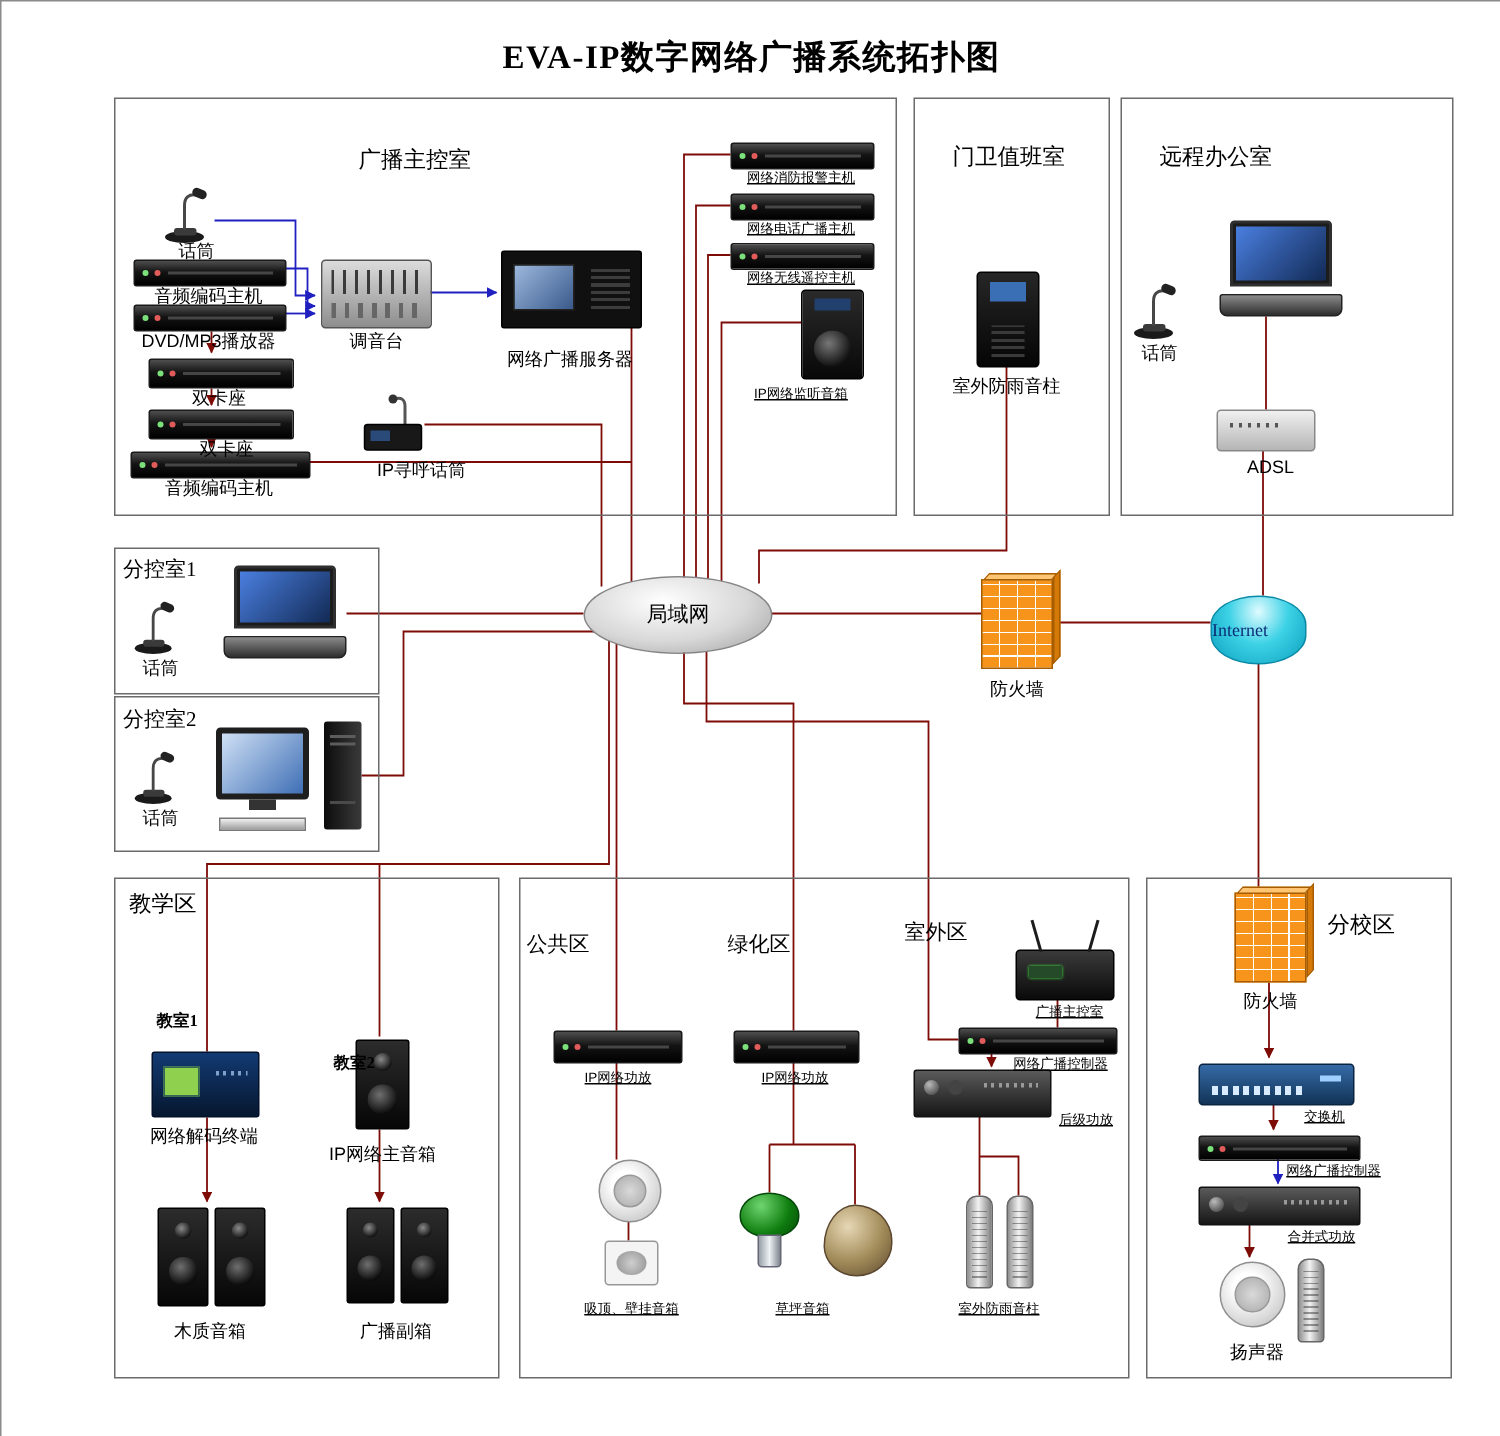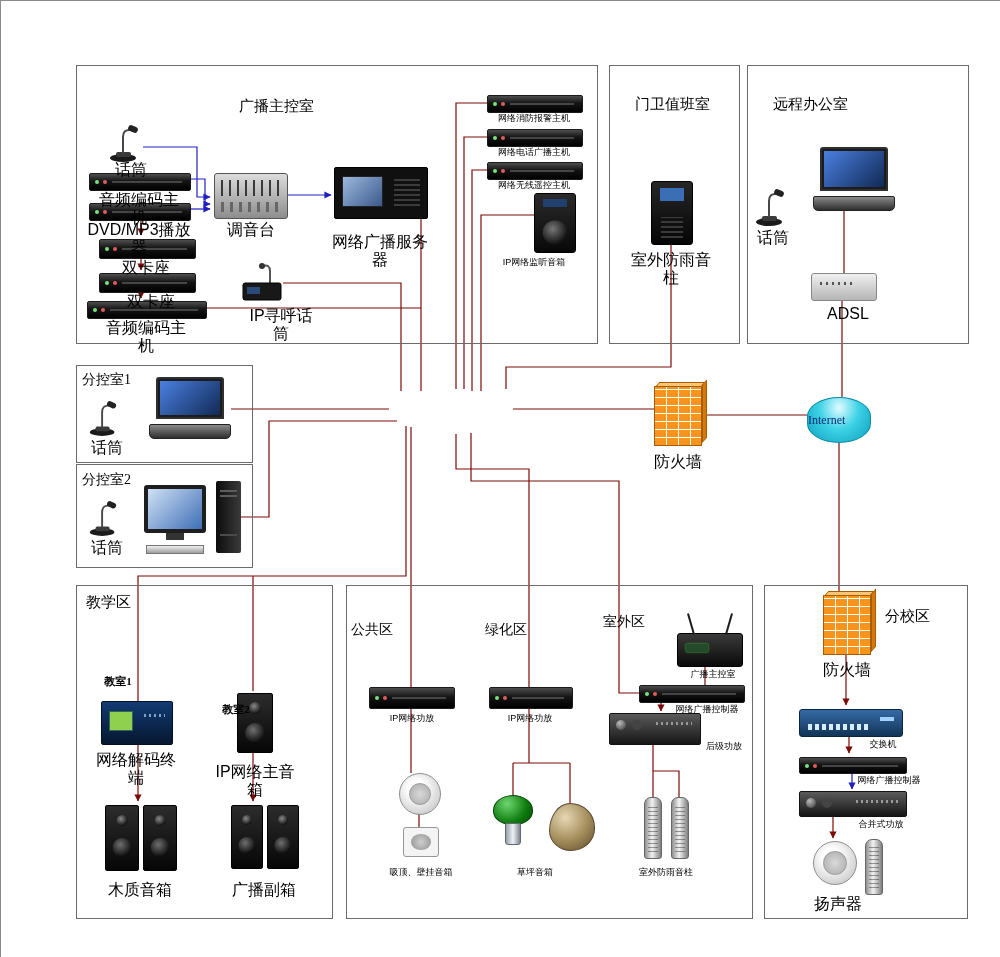--- a/index.html
+++ b/index.html
@@ -4,22 +4,22 @@
 <style>
   html,body{margin:0;padding:0;background:#fff;}
   .canvas{position:relative;width:1000px;height:957px;background:#fff;border:1px solid #8a8a8a;
           font-family:"Liberation Sans",sans-serif;color:#000;overflow:hidden;}
   .title{position:absolute;left:0;top:22px;width:100%;text-align:center;
          font:bold 22px "Liberation Serif",serif;letter-spacing:1px;}
   .wires{position:absolute;left:0;top:0;z-index:1;}
   .gbox{position:absolute;border:1px solid #6b6b6b;background:transparent;z-index:2;}
   .gt{position:absolute;z-index:5;font-family:"Liberation Serif",serif;font-size:15px;}
   .zt{position:absolute;z-index:5;font-family:"Liberation Serif",serif;font-size:14px;}
-  .lbl{position:absolute;z-index:6;font-size:16px;line-height:1.15;text-align:center;}
-  .s9{font-size:9px;}
+  .lbl{position:absolute;z-index:6;font-size:12px;line-height:1.15;text-align:center;}
+  .s9{font-size:9px;text-decoration:underline;}
   .bold{font-weight:bold;font-family:"Liberation Serif",serif;font-size:11px;}
   .dev{position:absolute;z-index:5;}
   
   .rack{background:linear-gradient(#4e4e4e,#141414 45%,#000);border:1px solid #1a1a1a;border-radius:2px;}
   .rack::before{content:"";position:absolute;left:5px;top:50%;width:4px;height:4px;margin-top:-2px;
                 border-radius:50%;background:#7be27b;box-shadow:8px 0 0 #e25b5b;}
   .rack::after{content:"";position:absolute;left:22px;right:8px;top:50%;height:2px;margin-top:-1px;
                background:rgba(255,255,255,.22);}
   
   .mixer{background:linear-gradient(#dcdcdc,#8d8d8d);border:1px solid #555;border-radius:3px;}
@@ -116,20 +116,21 @@
                    background:radial-gradient(circle at 35% 30%,#bbb,#333);box-shadow:16px 0 0 #444;}
   .postamp::after{content:"";position:absolute;right:8px;top:8px;width:40%;height:3px;
                   background:repeating-linear-gradient(90deg,#999 0 2px,transparent 2px 5px);}
   .micd{z-index:5;}
 </style>
 </head>
 <body>
 
 <div class="canvas">
 
+  <div class="title">EVA-IP数字网络广播系统拓扑图</div>
 
   <svg class="wires" width="1000" height="957">
     <defs>
       <marker id="ma" markerWidth="7" markerHeight="7" refX="5.5" refY="3" orient="auto">
         <path d="M0,0 L6,3 L0,6 z" fill="#7d0b06"></path>
       </marker>
       <marker id="mb" markerWidth="7" markerHeight="7" refX="5.5" refY="3" orient="auto">
         <path d="M0,0 L6,3 L0,6 z" fill="#2020c0"></path>
       </marker>
     </defs>
@@ -298,20 +299,23 @@
       </div>
   </div>
   <svg class="dev micd" style="left:86px;top:498px" width="34" height="38" viewBox="0 0 36 40">
     <ellipse cx="16" cy="35" rx="13" ry="4" fill="#1a1a1a"></ellipse>
     <rect x="9" y="29" width="15" height="5" rx="2" fill="#3a3a3a"></rect>
     <path d="M16 30 V14 Q16 6 24 7" stroke="#474747" stroke-width="2" fill="none"></path>
     <rect x="21" y="3" width="10" height="6" rx="3" transform="rotate(24 26 6)" fill="#222"></rect>
   </svg>
   <div class="lbl" style="left:88px;top:538px;width:36px">话筒</div>
 
+  <div class="dev cloud" style="left:388px;top:383px;width:124px;height:50px">
+    <span>局域网</span>
+  </div>
 
   <div class="dev fw" style="left:653px;top:385px;width:46px;height:58px"></div>
   <div class="lbl" style="left:651px;top:452px;width:52px">防火墙</div>
 
   <div class="dev cyl" style="left:806px;top:396px;width:62px;height:44px">
     <span>Internet</span>
   </div>
 
   <div class="lbl bold" style="left:94px;top:674px;width:46px">教室1</div>
   <div class="dev decoder" style="left:100px;top:700px;width:70px;height:42px"></div>

